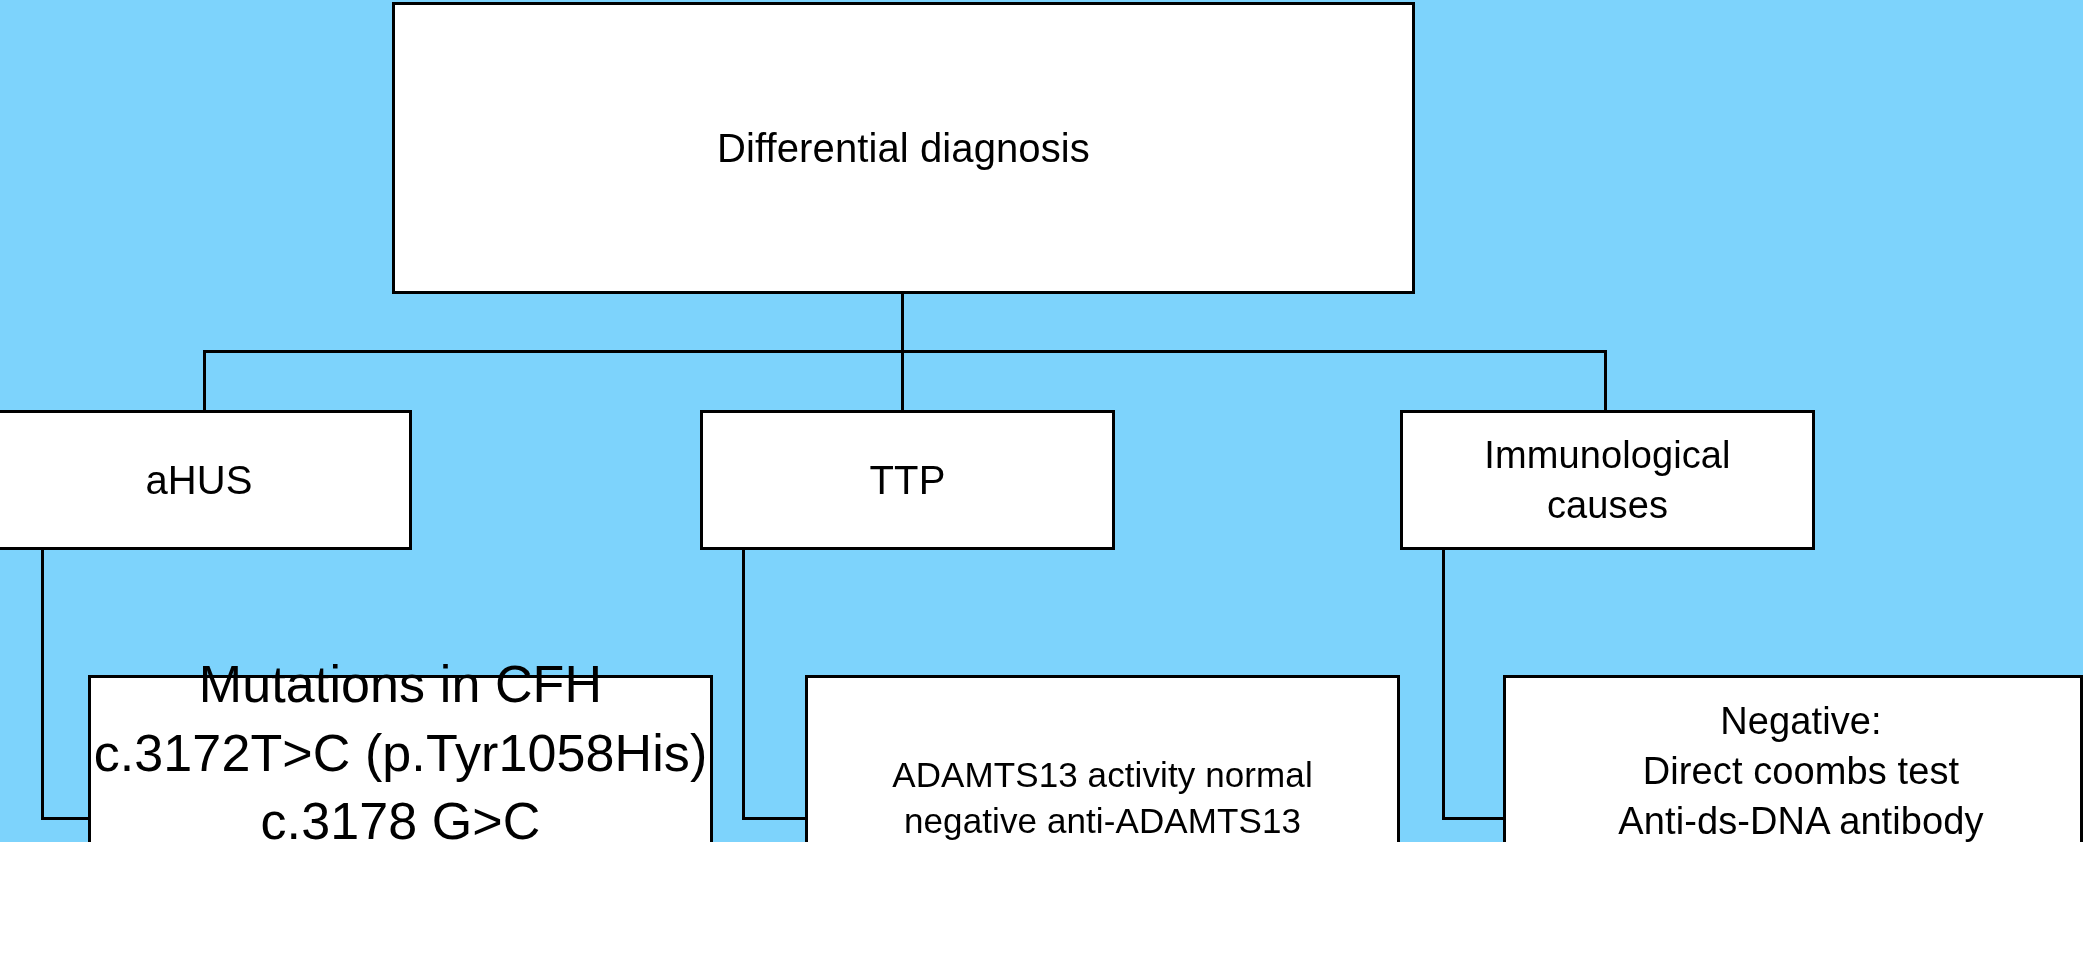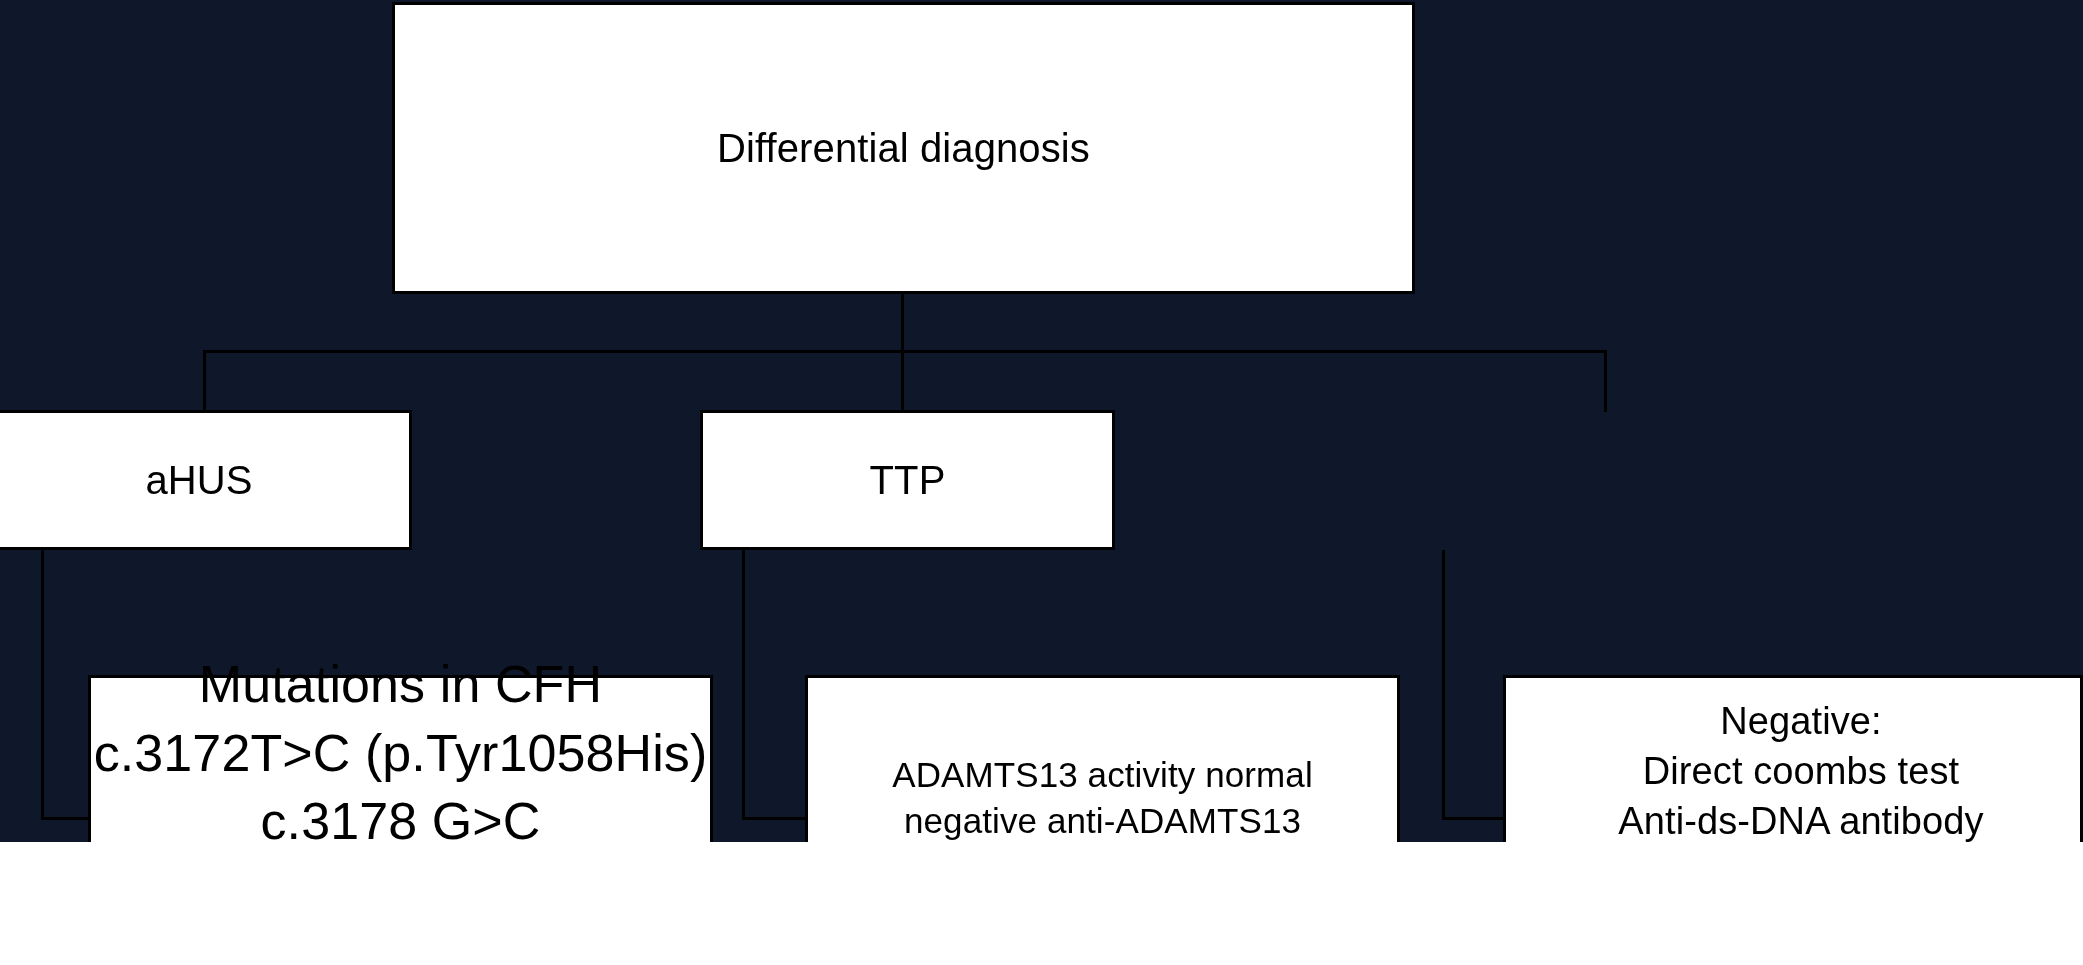--- a/index.html
+++ b/index.html
@@ -8,21 +8,21 @@
     background: #ffffff;
   }
   body {
     font-family: "Liberation Sans", sans-serif;
     color: #000000;
   }
   #canvas {
     position: relative;
     width: 2083px;
     height: 842px;
-    background: #0f172a;
+    background: #7dd3fc;
     overflow: hidden;
   }
   .node {
     position: absolute;
     box-sizing: border-box;
     border: 3px solid #000000;
     background: #ffffff;
     display: flex;
     align-items: center;
     justify-content: center;
@@ -105,20 +105,24 @@
   </div>
 
   <div class="node" id="node-ahus">
     <span class="node-text">aHUS</span>
   </div>
 
   <div class="node" id="node-ttp">
     <span class="node-text">TTP</span>
   </div>
 
+  <div class="node" id="node-immuno">
+    <span class="node-text">Immunological
+causes</span>
+  </div>
 
   <div class="node" id="node-ahus-det">
     <span class="node-text">Mutations in CFH
 c.3172T&gt;C (p.Tyr1058His)
 c.3178 G&gt;C (p.Val1060Leu)
 Polymorphisms(p.Gln1076Glu)</span>
   </div>
 
   <div class="node" id="node-ttp-det">
     <span class="node-text">ADAMTS13 activity normal

